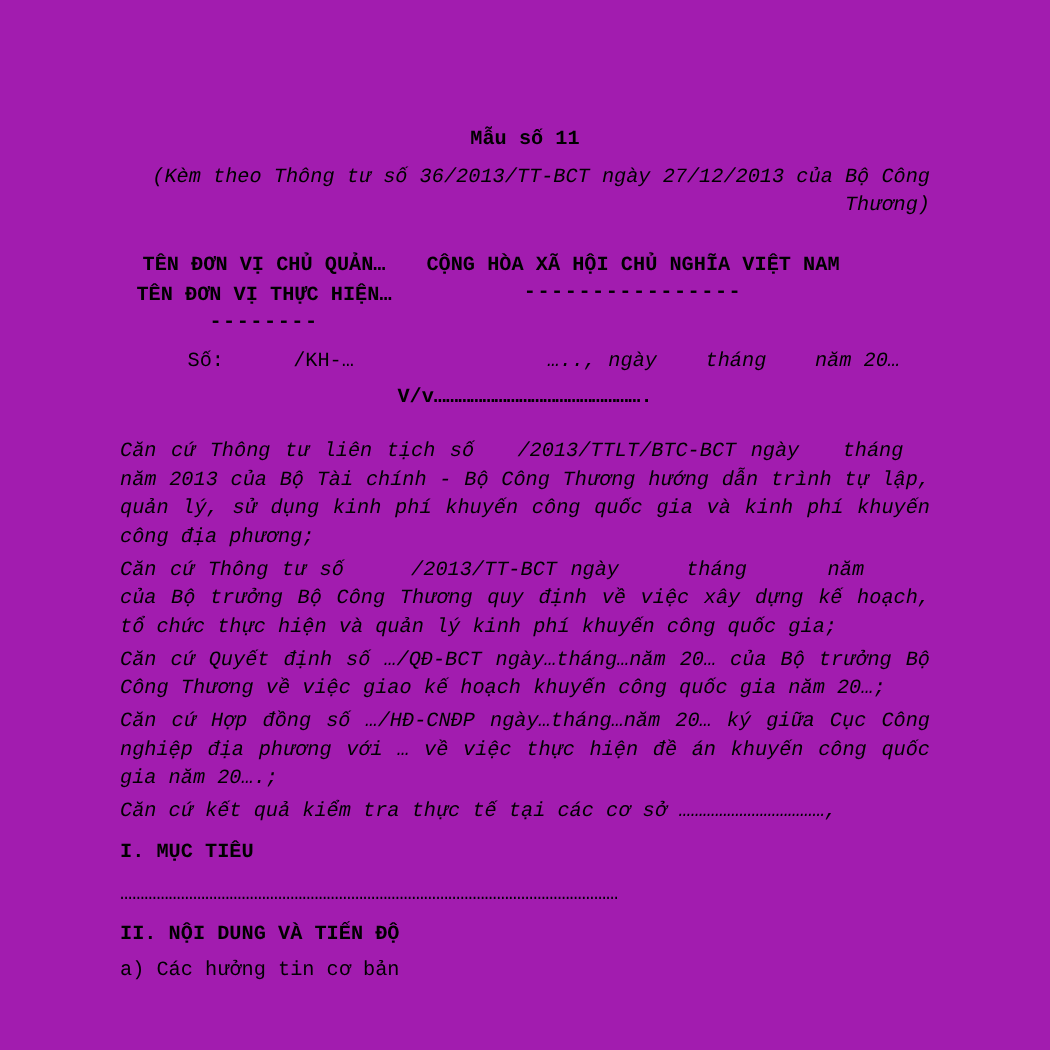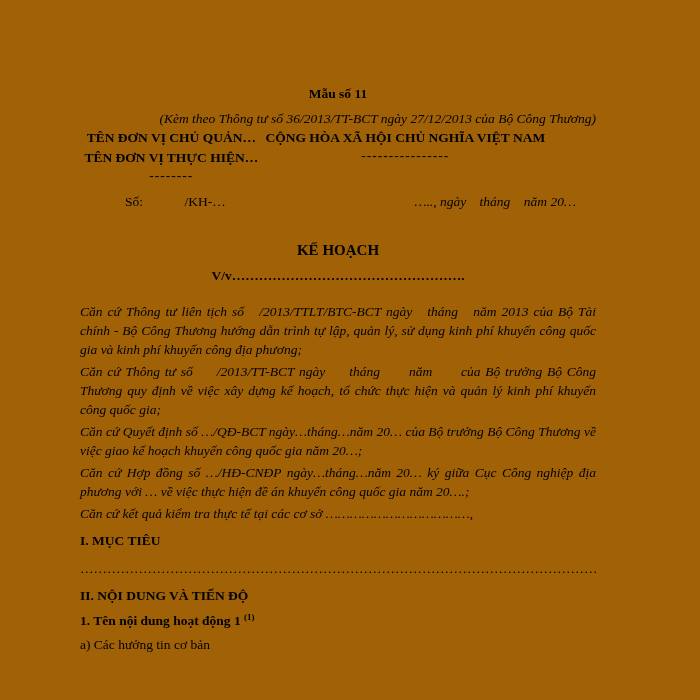--- a/index.html
+++ b/index.html
@@ -5,43 +5,43 @@
   html, body {
     margin: 0;
     padding: 0;
     background: #ffffff;
   }
   .page {
     position: relative;
     width: 700px;
     height: 700px;
     box-sizing: border-box;
-    padding: 84px 104px 0 80px;
+    padding: 84px 80px 0 80px;
     overflow: hidden;
-    background: #a16207;
+    background: #a21caf;
     color: #000000;
-    font-family: Liberation Serif, serif;
+    font-family: Liberation Mono, monospace;
     font-size: 13.5px;
     line-height: 19px;
   }
 
   .form-label {
     text-align: center;
     font-weight: bold;
     margin: 0;
   }
   .form-note {
     text-align: right;
     font-style: italic;
     margin: 6px 0 0 0;
   }
 
   .header-cols {
     display: flex;
-    margin-top: 0;
+    margin-top: 21px;
     font-weight: bold;
     line-height: 20px;
   }
   .col-issuer {
     width: 192px;
     text-align: center;
   }
   .col-national {
     width: 300px;
     margin-left: auto;
@@ -130,35 +130,33 @@
   </div>
 
   <div class="ref-line">
     <span class="ref-left">
       <span>Số:</span>
       <span class="ref-number">/KH-…</span>
     </span>
     <span class="ref-date">….., ngày&nbsp;&nbsp;&nbsp; tháng&nbsp;&nbsp;&nbsp; năm 20…</span>
   </div>
 
-  <p class="doc-title">KẾ HOẠCH</p>
   <p class="doc-subject">V/v…………………………………………….</p>
 
   <div class="preamble">
     <p>Căn cứ Thông tư liên tịch số&nbsp;&nbsp; /2013/TTLT/BTC-BCT ngày&nbsp;&nbsp; tháng&nbsp;&nbsp; năm 2013 của Bộ Tài chính - Bộ Công Thương hướng dẫn trình tự lập, quản lý, sử dụng kinh phí khuyến công quốc gia và kinh phí khuyến công địa phương;</p>
     <p>Căn cứ Thông tư số&nbsp;&nbsp;&nbsp;&nbsp; /2013/TT-BCT ngày&nbsp;&nbsp;&nbsp;&nbsp; tháng&nbsp;&nbsp;&nbsp;&nbsp;&nbsp; năm&nbsp;&nbsp;&nbsp;&nbsp;&nbsp; của Bộ trưởng Bộ Công Thương quy định về việc xây dựng kế hoạch, tổ chức thực hiện và quản lý kinh phí khuyến công quốc gia;</p>
     <p>Căn cứ Quyết định số …/QĐ-BCT ngày…tháng…năm 20… của Bộ trưởng Bộ Công Thương về việc giao kế hoạch khuyến công quốc gia năm 20…;</p>
     <p>Căn cứ Hợp đồng số …/HĐ-CNĐP ngày…tháng…năm 20… ký giữa Cục Công nghiệp địa phương với … về việc thực hiện đề án khuyến công quốc gia năm 20….;</p>
     <p>Căn cứ kết quả kiểm tra thực tế tại các cơ sở ………………………………,</p>
   </div>
 
   <p class="sec-heading">I. MỤC TIÊU</p>
   <p class="dotted-fill">……………………………………………………………………………………………………………</p>
 
   <p class="sec-heading">II. NỘI DUNG VÀ TIẾN ĐỘ</p>
 
-  <p class="sub-heading"><span>1. Tên nội dung hoạt động 1</span> <sup>(1)</sup></p>
 
 
   <p class="plain-line">a) Các hưởng tin cơ bản</p>
 
 
 </div>
 
 </body></html>

